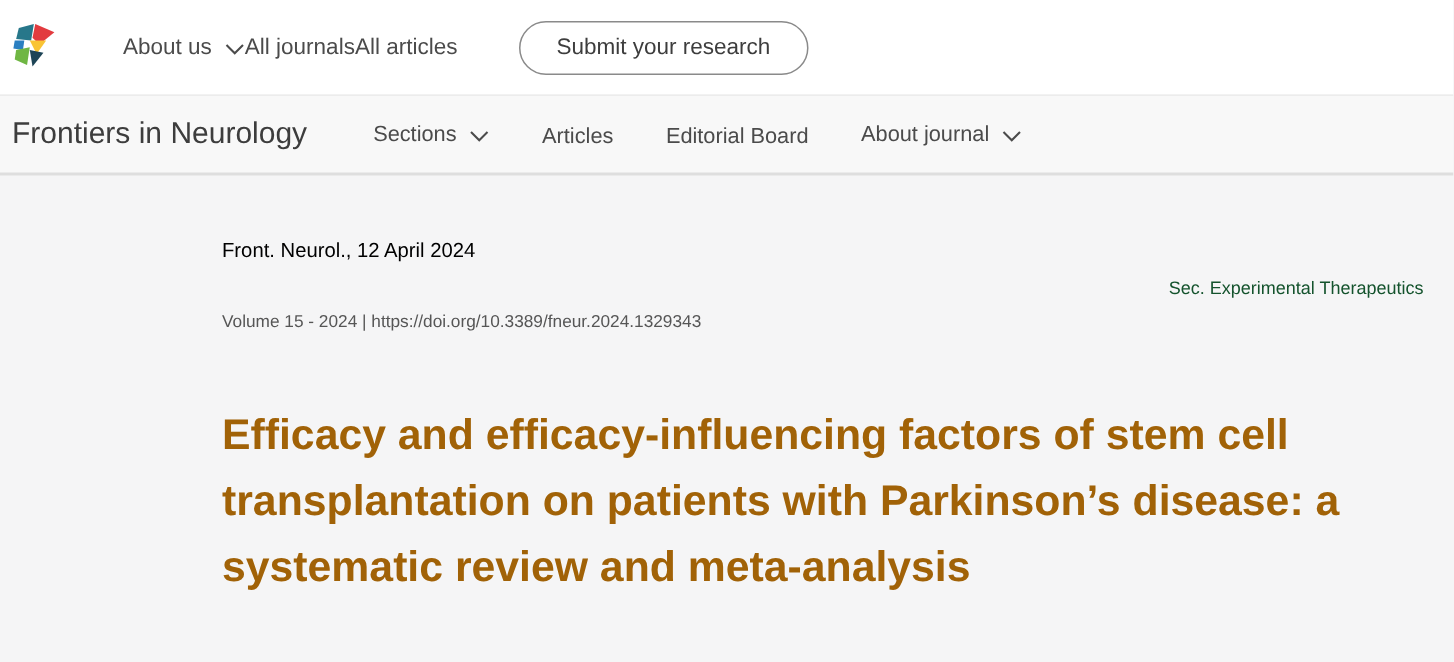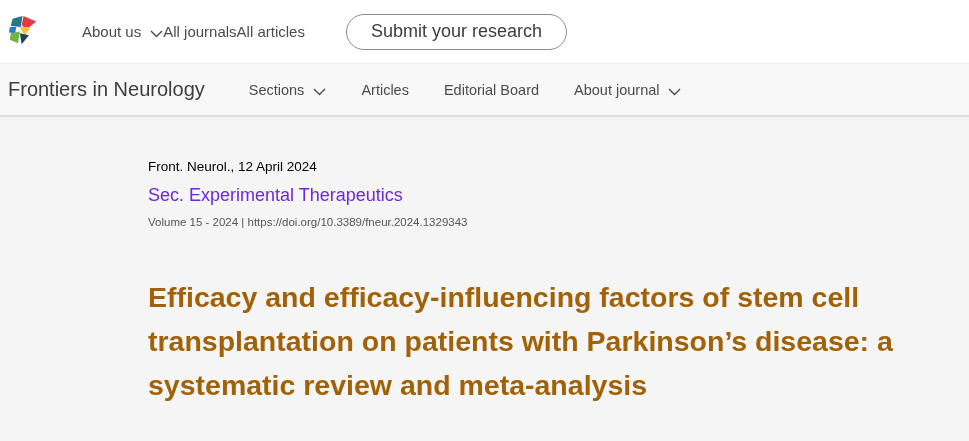--- a/index.html
+++ b/index.html
@@ -47,21 +47,21 @@
   }
   .chevron { display: inline-block; margin-top: 2px; }
   .submit-btn {
     margin-left: 41px;
     height: 36px;
     padding: 16px 24px;
     border: 1px solid #8a8a8a;
     border-radius: 18px;
     background: #ffffff;
     font-family: "Liberation Sans", sans-serif;
-    font-size: 18px;
+    font-size: 15px;
     color: #3d3d3d;
     display: flex;
     align-items: center;
     cursor: pointer;
   }
 
   
   .journal-bar {
     height: 54px;
     background: #f8f8f8;
@@ -73,21 +73,21 @@
   .journal-title {
     margin-left: 8px;
     font-size: 20px;
     color: #3d3d3d;
     text-decoration: none;
     cursor: pointer;
     white-space: nowrap;
   }
   .journal-nav {
     display: flex;
-    align-items: center;
+    align-items: flex-end;
     gap: 35px;
     margin-left: 44px;
   }
   .journal-nav .nav-item { font-size: 14.5px; }
 
   
   .content {
     padding: 28px 20px 0 148px;
   }
   .article-type {
@@ -95,22 +95,23 @@
     color: #1f1f1f;
     letter-spacing: 0.2px;
   }
   .citation {
     margin-top: 14px;
     font-size: 13.5px;
     color: #000000;
   }
   .section-line {
     margin-top: 11px;
-    font-size: 18px;
-    color: #6d28d9;
+    font-size: 12px;
+    color: #14532d;
+    text-align: right;
   }
   .volume-doi {
     margin-top: 10px;
     font-size: 11.5px;
     color: #565656;
   }
   .article-title {
     margin-top: 47px;
     max-width: 808px;
     font-size: 28.5px;

